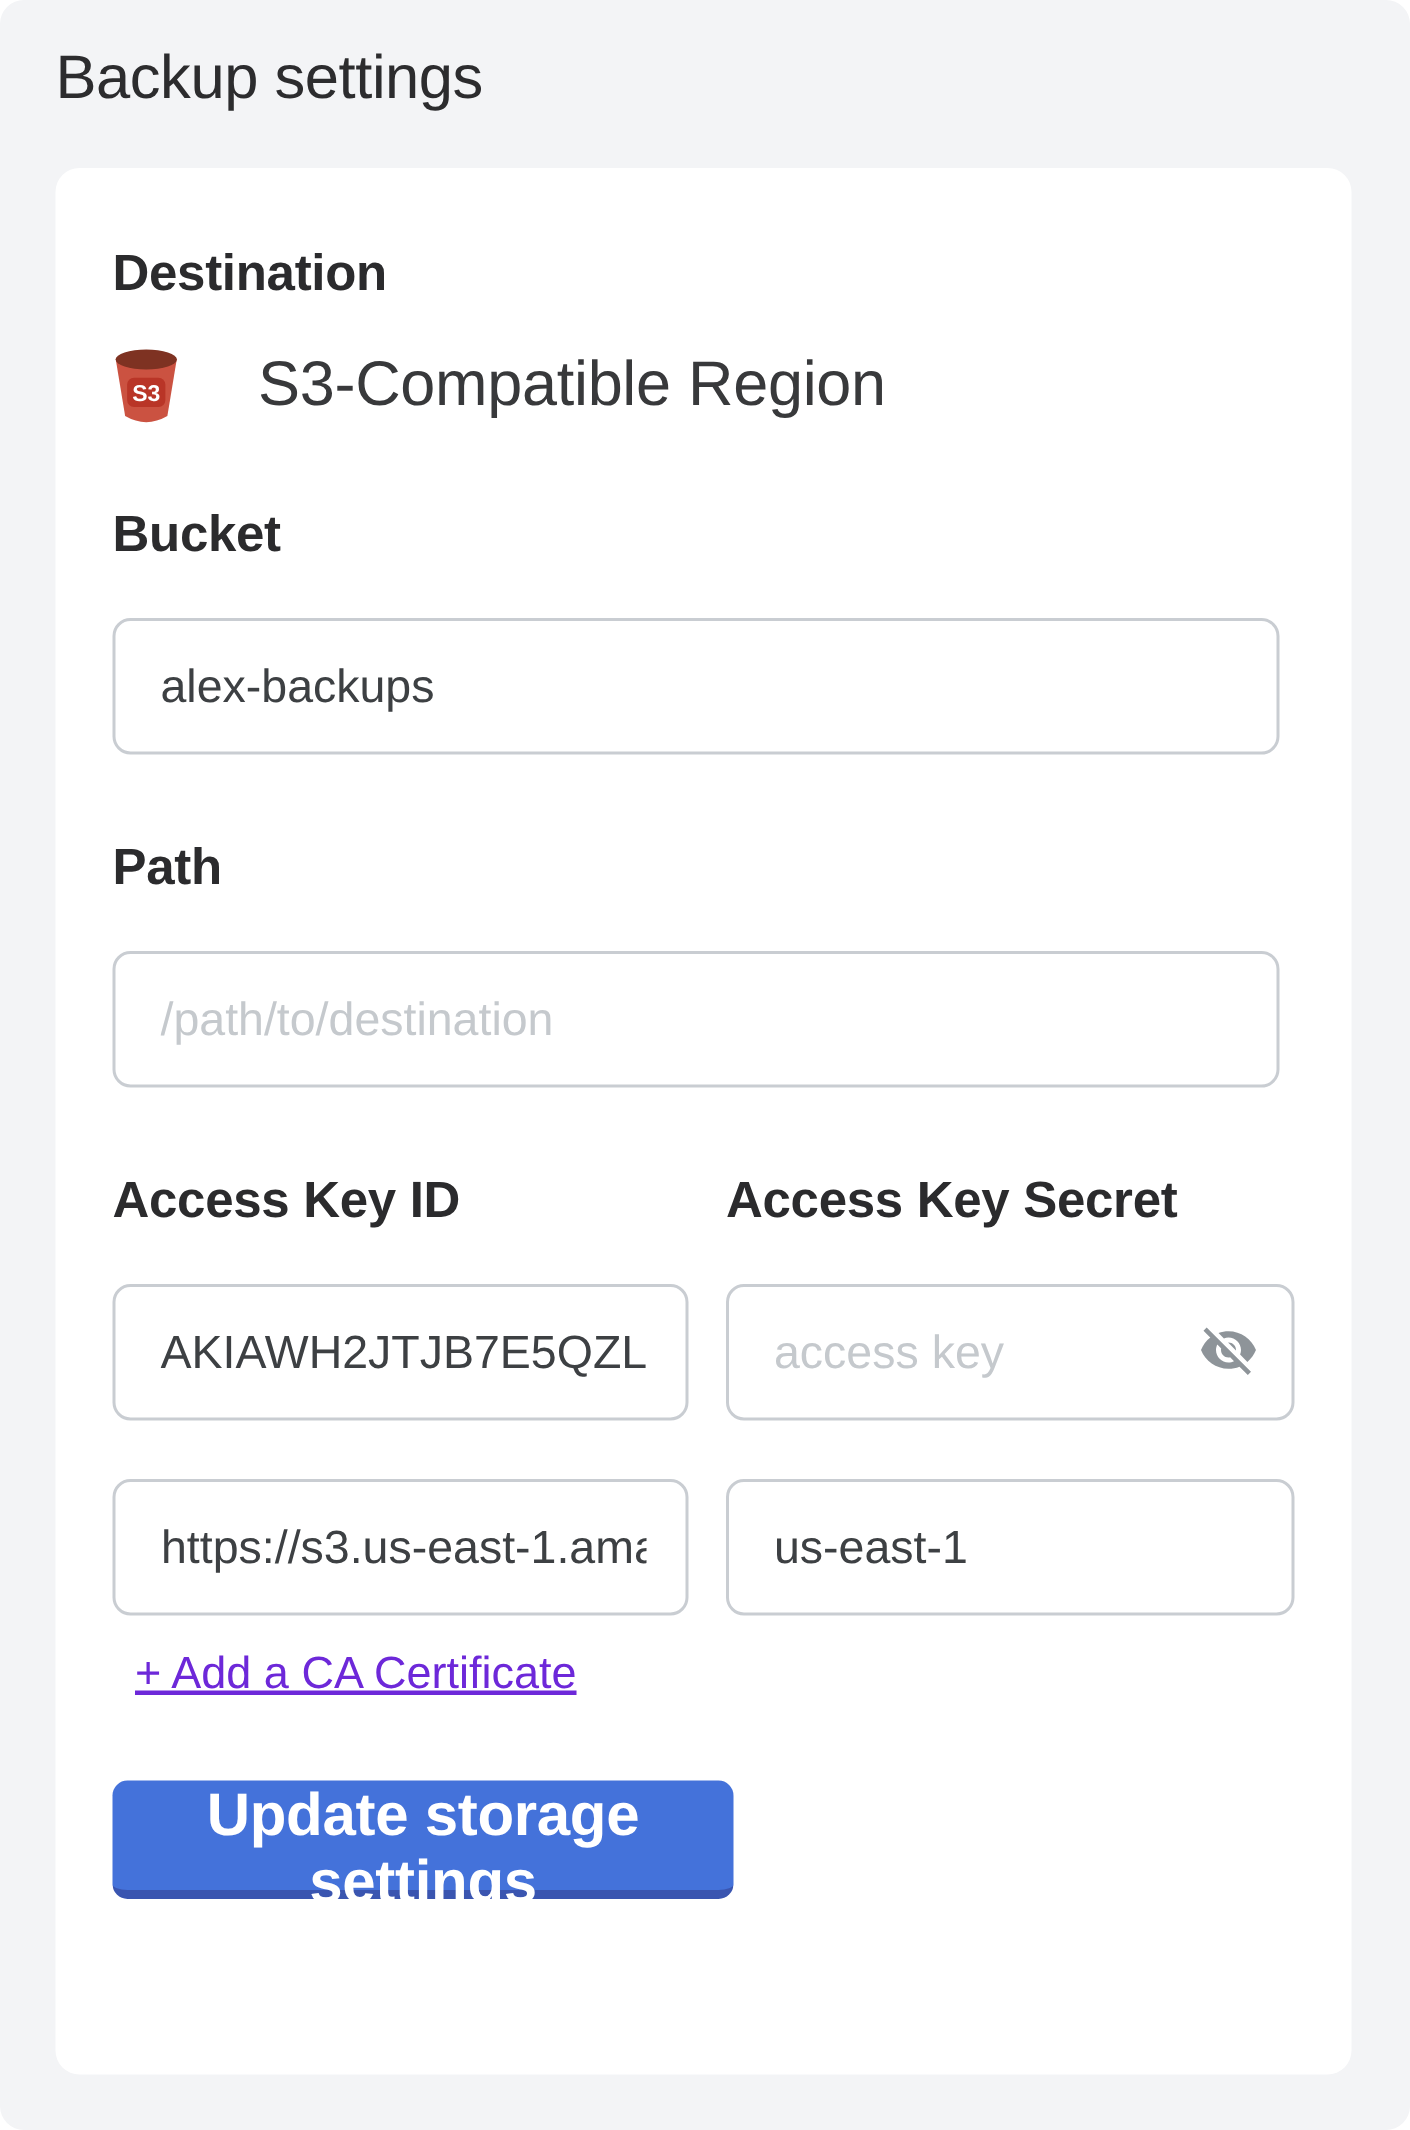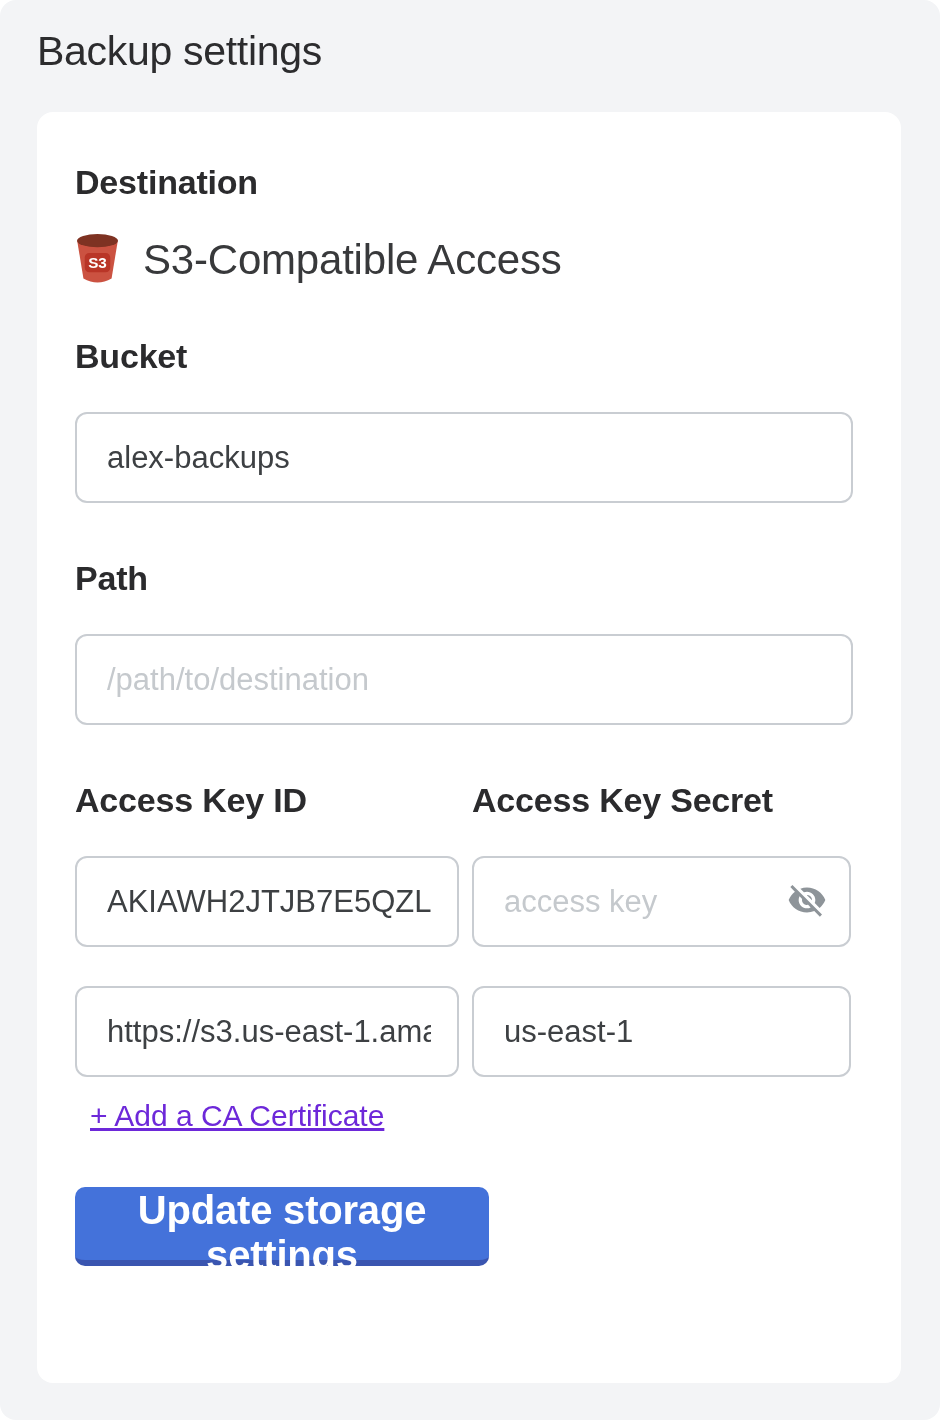--- a/index.html
+++ b/index.html
@@ -12,35 +12,35 @@
     font-size:41px;font-weight:normal;color:#2c2c2e;letter-spacing:-0.3px;line-height:46px;
   }
   .card{
     position:absolute;left:37px;top:112px;width:864px;height:1271px;
     background:#ffffff;border-radius:16px;box-sizing:border-box;
     padding:53px 38px 39px 38px;
   }
   .field-label{
     font-size:34px;font-weight:bold;color:#2b2b2d;line-height:34px;letter-spacing:-0.2px;
   }
-  .dest-row{margin-top:33px;height:52px;display:flex;align-items:flex-end;}
+  .dest-row{margin-top:33px;height:52px;display:flex;align-items:flex-start;gap:29px;}
   .dest-icon{width:45px;height:51px;flex:0 0 auto;}
   .dest-text{margin-left:23px;font-size:42px;color:#38393b;letter-spacing:-0.2px;}
   .mt-section{margin-top:55px;}
   .mt-section2{margin-top:58px;}
   .text-input{
     display:block;box-sizing:border-box;height:91px;margin-top:39px;
     border:2px solid #c9cdd2;border-radius:12px;background:#ffffff;
     padding:0 26px 0 30px;font-size:31px;color:#3d4043;
     font-family:"Liberation Sans","DejaVu Sans",sans-serif;outline:none;
     white-space:nowrap;overflow:hidden;
   }
   .text-input::placeholder{color:#c5c9cd;opacity:1;}
   .w-full{width:778px;}
-  .cols{display:flex;gap:13px;}
+  .cols{display:flex;gap:25px;}
   .c1{width:384px;flex:0 0 auto;}
   .c2{width:379px;flex:0 0 auto;}
   .c1 .text-input,.c2 .text-input{width:100%;}
   .secret-wrap{position:relative;}
   .eye-btn{
     position:absolute;right:20px;top:39px;height:91px;width:48px;
     display:flex;align-items:center;justify-content:center;
     background:transparent;border:0;padding:0;cursor:pointer;
   }
   .eye-btn svg{width:40px;height:40px;fill:#8e9499;}
@@ -68,21 +68,21 @@
 
     <div class="dest-row">
       <span class="dest-icon">
         <svg viewBox="0 0 44 50" width="45" height="51" aria-hidden="true">
           <path d="M2 7 L8.2 44.5 Q22 52.5 35.8 44.5 L42 7 Z" fill="#cb5241"></path>
           <ellipse cx="22" cy="7.5" rx="20" ry="6.5" fill="#7e3222"></ellipse>
           <rect x="9.5" y="19.5" width="25" height="19" rx="4.5" fill="#b93527"></rect>
           <text x="22" y="34.5" font-size="15" font-weight="bold" fill="#ffffff" text-anchor="middle" font-family="Liberation Sans, DejaVu Sans, sans-serif">S3</text>
         </svg>
       </span>
-      <span class="dest-text">S3-Compatible Access</span>
+      <span class="dest-text">S3-Compatible Region</span>
     </div>
 
     <div class="field-label mt-section">Bucket</div>
     <input class="text-input w-full" type="text" value="alex-backups" style="">
 
     <div class="field-label mt-section2">Path</div>
     <input class="text-input w-full" type="text" placeholder="/path/to/destination" style="">
 
     <div class="cols mt-section2">
       <div class="field-label c1">Access Key ID</div>

